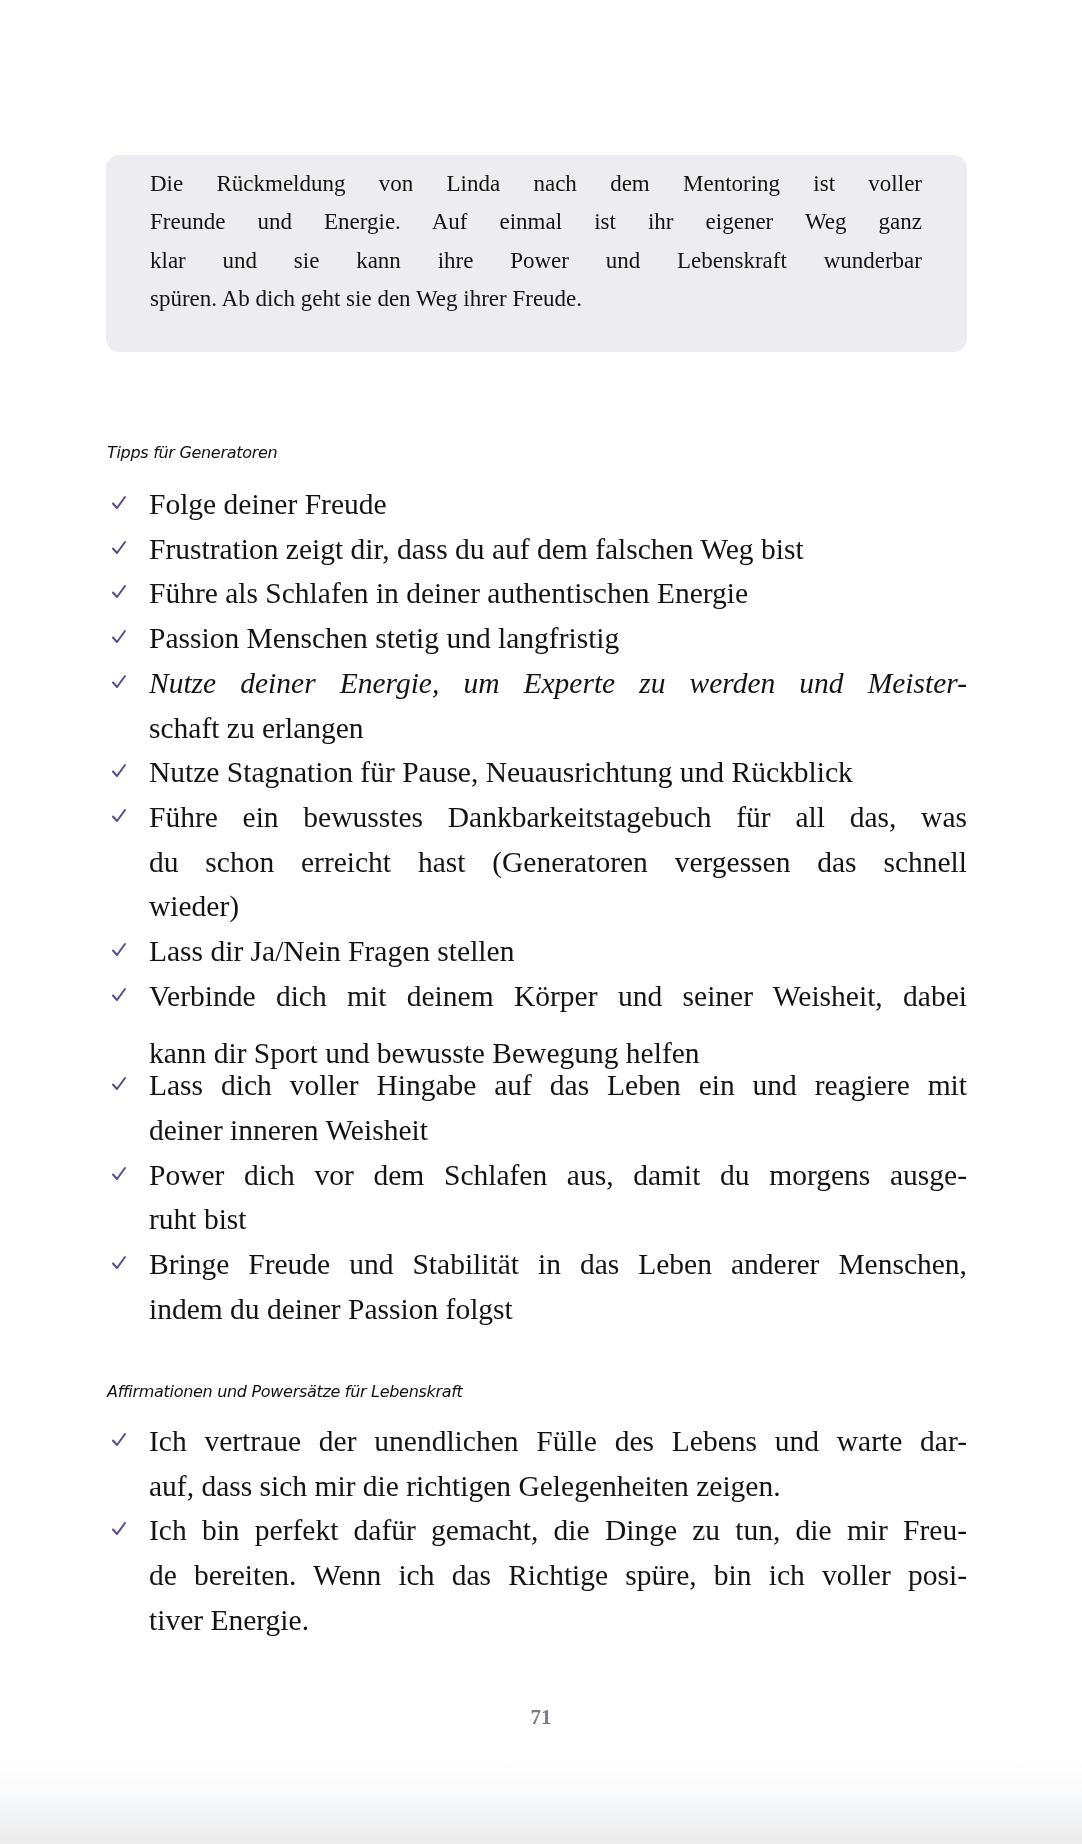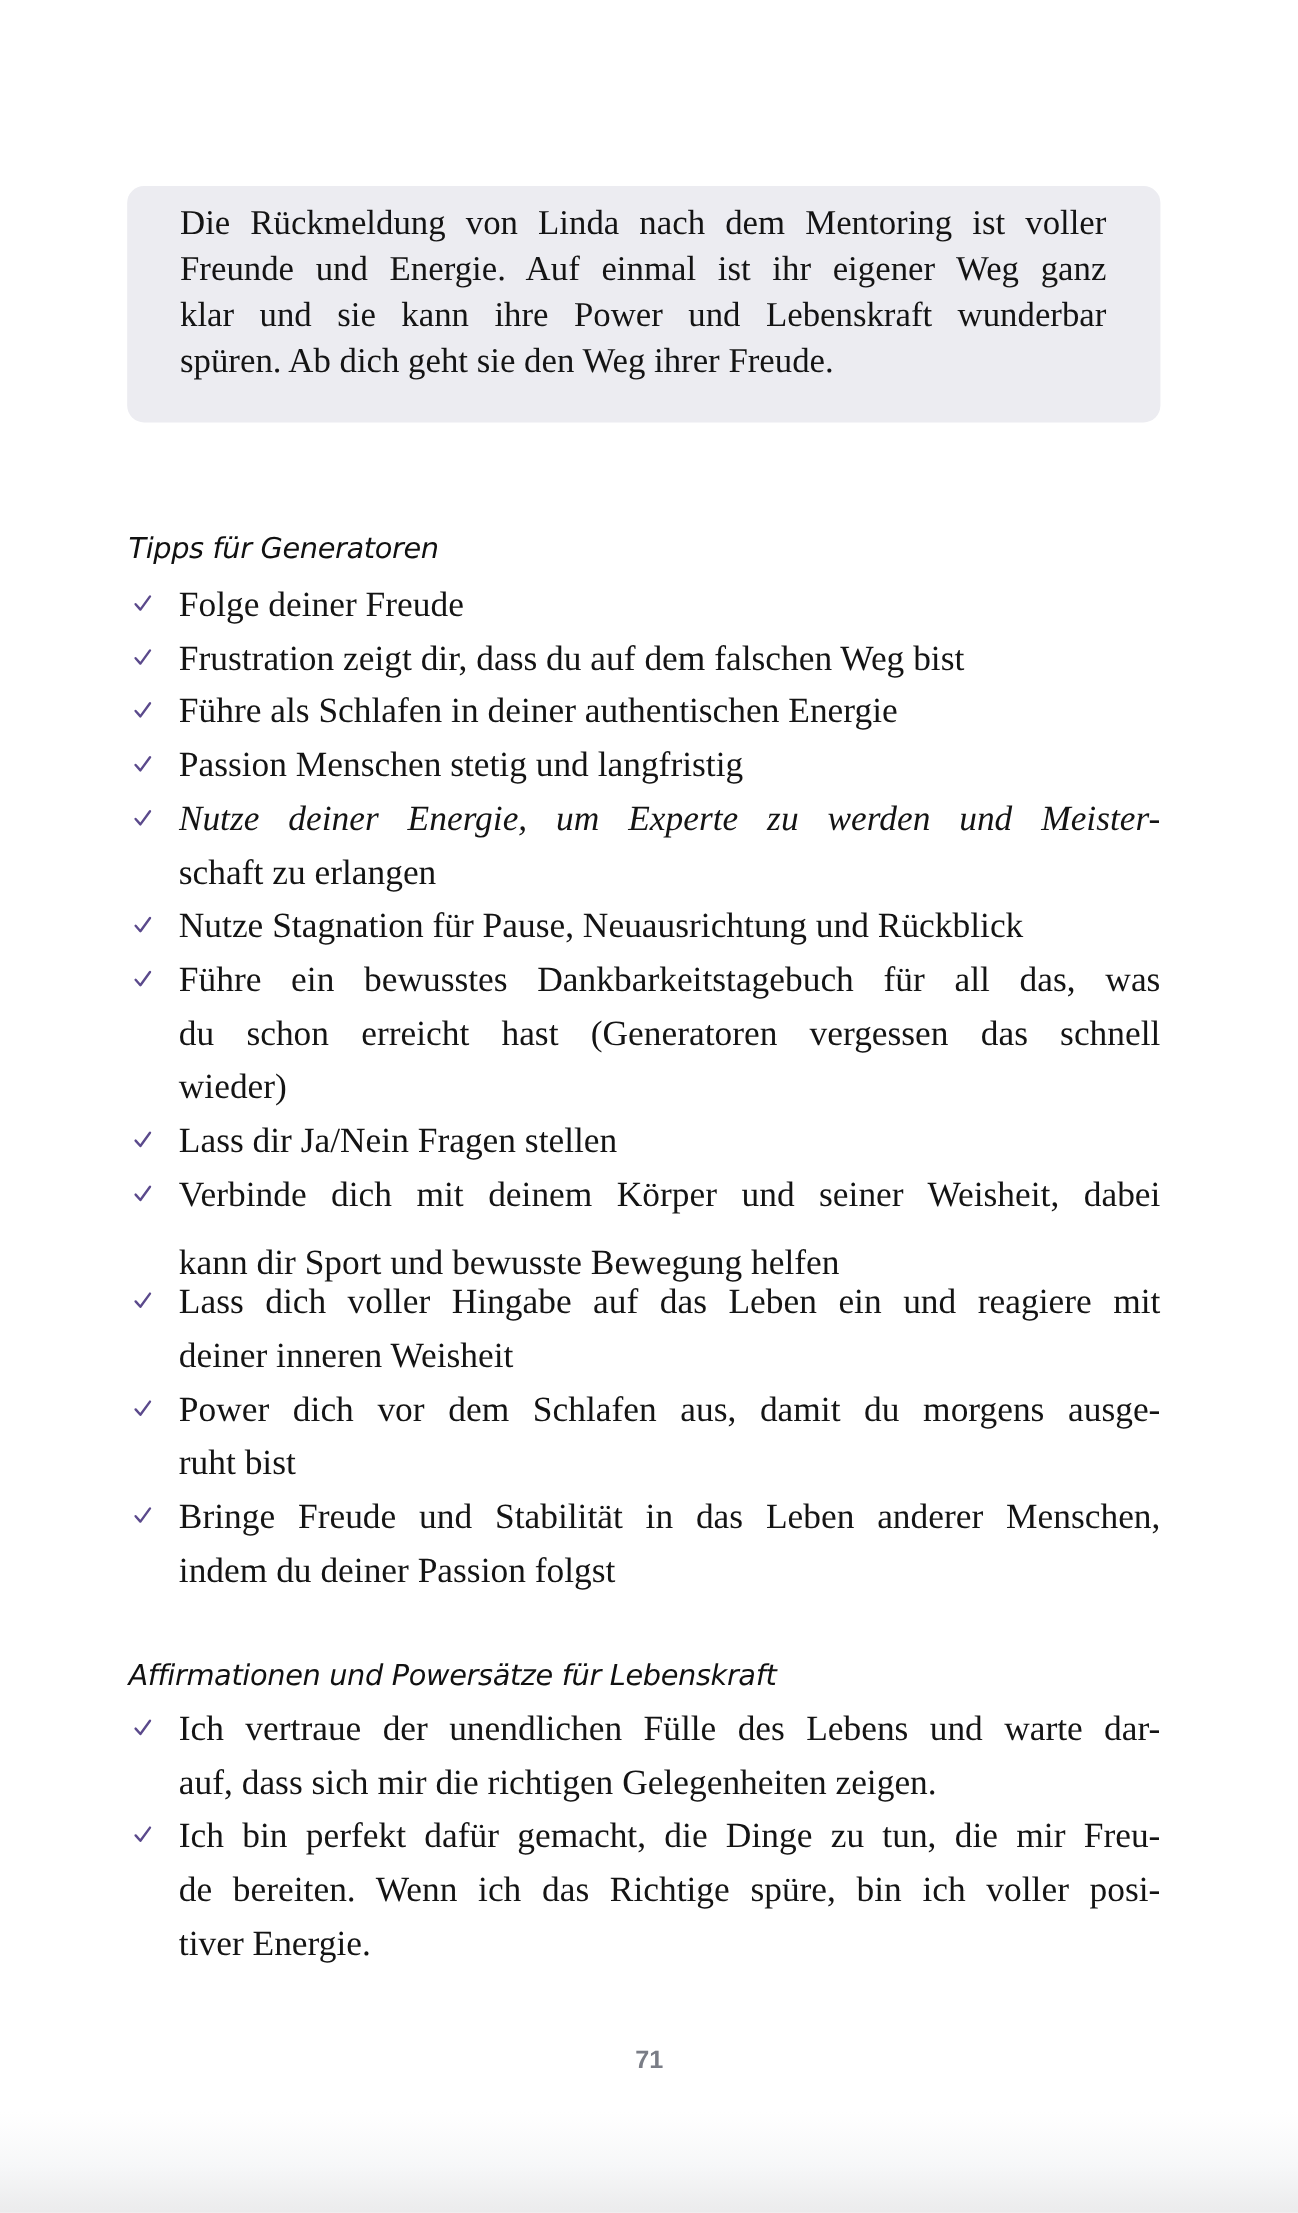--- a/index.html
+++ b/index.html
@@ -14,35 +14,35 @@
     background: linear-gradient(to bottom, #ffffff 0%, #f6f7f8 55%, #ebebec 100%);
   }
   .quote-box {
     position: absolute; left: 106px; top: 155px; width: 861px; height: 197px;
     background: #ececf1; border-radius: 14px;
   }
   .line {
     position: absolute; white-space: nowrap; line-height: 1;
   }
   .just { text-align: justify; text-align-last: justify; white-space: normal; overflow: hidden; height: 34px; }
-  .quote-line { left: 150px; width: 772px; font-size: 29px; }
+  .quote-line { left: 150px; width: 772px; font-size: 23px; }
   .list-line { left: 149px; width: 818px; font-size: 29.5px; }
   .heading {
     position: absolute; left: 107px;
     font-family: "DejaVu Sans", "Liberation Sans", sans-serif;
-    font-style: italic; font-size: 24px; color: #111;
+    font-style: italic; font-size: 16px; color: #111;
     white-space: nowrap; letter-spacing: -0.3px;
   }
   .check {
     position: absolute; left: 110px; width: 18px; height: 18px;
   }
   .check svg { display: block; }
   .page-number {
     position: absolute; left: 0; width: 1082px; text-align: center;
-    top: 1705px; font-family: Liberation Sans, sans-serif;
+    top: 1705px; font-family: Liberation Serif, serif;
     font-weight: bold; font-size: 21px; color: #7a7d86;
   }
 </style>
 </head>
 <body>
 
 <div class="bottom-shade"></div>
 
 <div class="quote-box"></div>
 <div>

